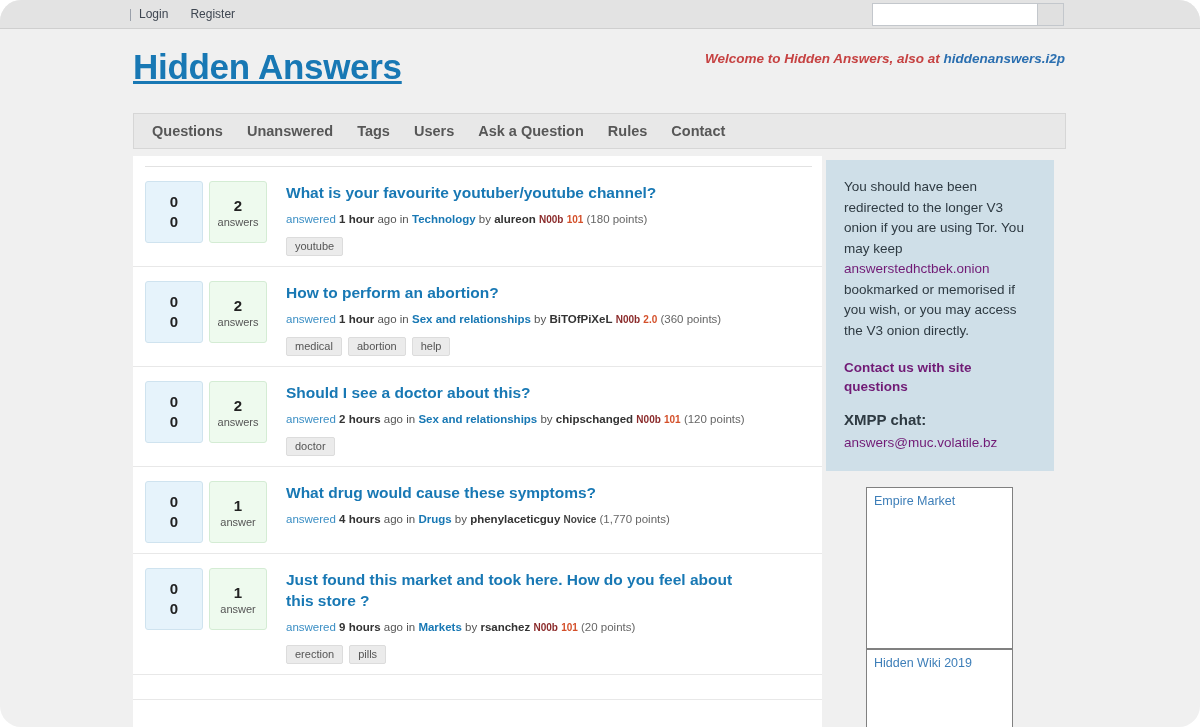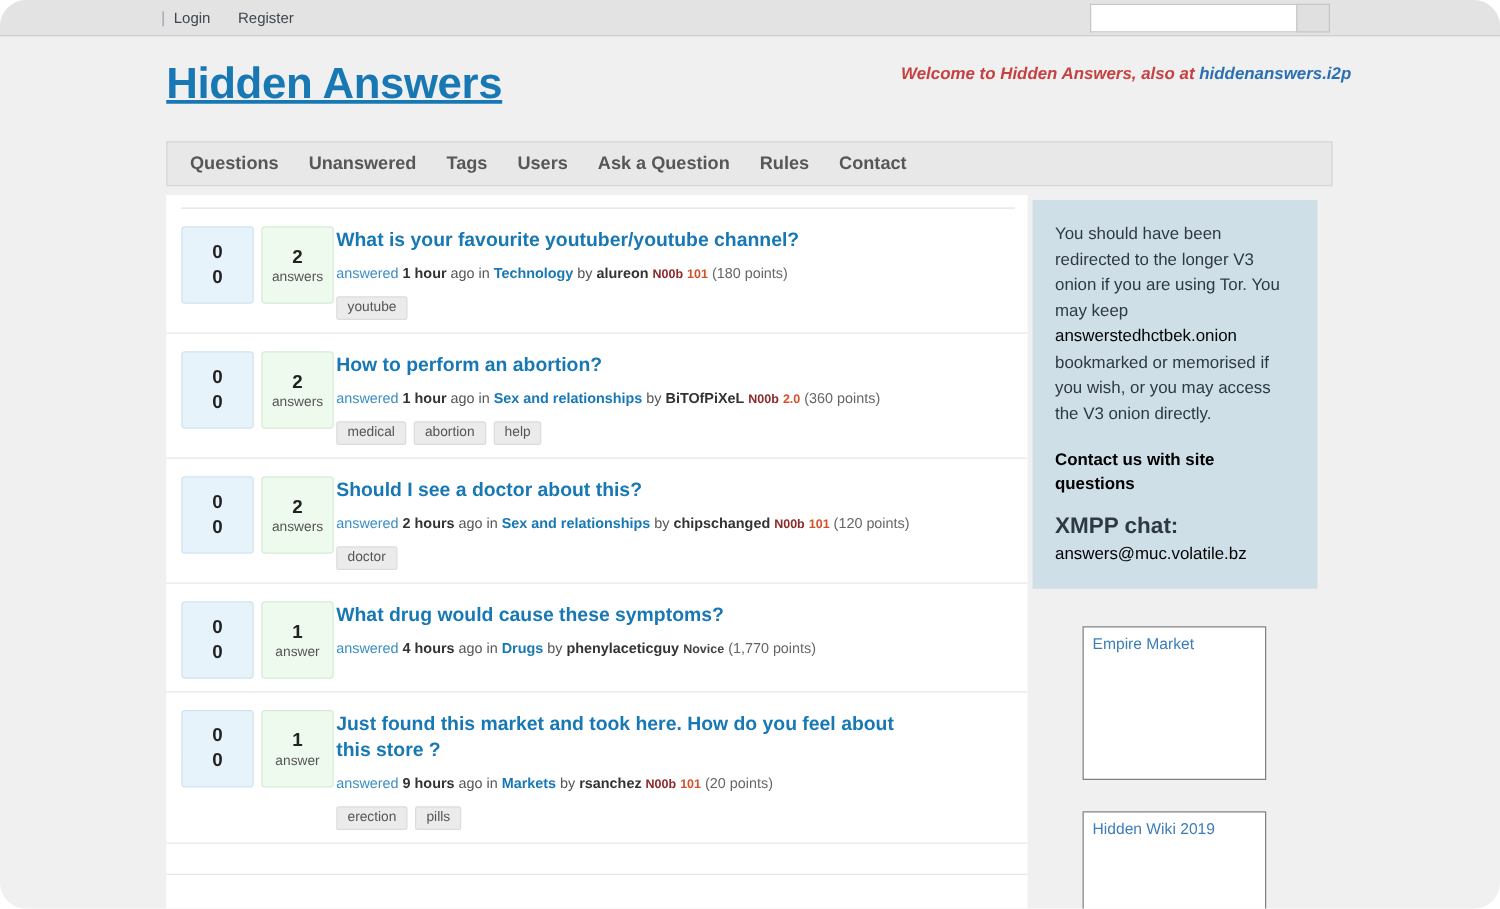--- a/index.html
+++ b/index.html
@@ -68,21 +68,21 @@
     background: #f0f0f0;
   }
   .site-title {
     position: absolute; left: 133px; top: 17px;
     font-size: 35px; font-weight: bold;
     color: #1878b4;
     letter-spacing: -0.3px;
     cursor: pointer;
   }
   .welcome-block {
-    position: absolute; right: 119px; top: 18px;
+    position: absolute; right: 135px; top: 18px;
     text-align: right;
     line-height: 21px;
   }
   .welcome-line {
     font-size: 13.5px; font-style: italic; font-weight: bold;
     color: #c64242;
   }
   .welcome-line .wl-link { color: #2b6fb0; }
   .lang-line { font-size: 13.5px; font-style: italic; font-weight: bold; }
   .lang-line a { color: #2b6fb0; text-decoration: none; cursor: pointer; }
@@ -145,21 +145,21 @@
   .ans-box {
     width: 58px; height: 62px;
     border-radius: 3px;
     display: flex; flex-direction: column;
     align-items: center; justify-content: center;
   }
   .ans-box.green { background: #eefaee; border: 1px solid #d4ecd4; }
   .ans-box .n { font-size: 15px; font-weight: bold; color: #222; }
   .ans-box .lbl { font-size: 11px; color: #555; margin-top: 2px; }
 
-  .q-body { margin-left: 2px; flex: 1; padding-top: 1px; }
+  .q-body { margin-left: 19px; flex: 1; padding-top: 1px; }
   .q-title {
     font-size: 15.5px; font-weight: bold;
     color: #1878b4; text-decoration: none;
     display: inline-block; line-height: 21px;
     cursor: pointer; max-width: 460px;
   }
   .q-meta {
     font-size: 11.5px; color: #555555; margin-top: 9px; line-height: 15px;
   }
   .q-meta .act { color: #3a8ec4; }
@@ -188,44 +188,44 @@
   
   .side-note {
     position: absolute; top: 160px; left: 826px;
     width: 228px;
     background: #cfdfe8;
     padding: 17px 18px 18px 18px;
     font-size: 13.5px;
     color: #2e3a42;
     line-height: 20.5px;
   }
-  .side-note a { color: #000000; text-decoration: none; cursor: pointer; }
+  .side-note a { color: #701a75; text-decoration: none; cursor: pointer; }
   .side-contact {
     display: block; margin-top: 17px;
     font-weight: bold; font-size: 13.5px; color: #1a6ea8;
     line-height: 19px; text-decoration: none; cursor: pointer;
   }
   .side-xmpp-label {
-    font-weight: bold; color: #2e3a42; margin-top: 14px; font-size: 18px;
+    font-weight: bold; color: #2e3a42; margin-top: 14px; font-size: 15px;
   }
   .side-xmpp-link {
     display: block; color: #2b7cb5; font-size: 13.5px; margin-top: 2px;
     text-decoration: none; cursor: pointer;
   }
 
   .ad-box {
     position: absolute; left: 866px;
     width: 147px;
     border: 1px solid #808080;
     background: #ffffff;
     padding: 6px 7px;
     font-size: 12.5px;
     color: #3d7eb8;
   }
-  #ad-empire { top: 487px; height: 123px; margin-top: 14px; }
+  #ad-empire { top: 487px; height: 162px; }
   #ad-wiki   { top: 649px; height: 110px; }
   .ad-label { cursor: pointer; text-decoration: none; color: #3d7eb8; }
 </style>
 </head>
 <body>
 
 <div id="page">
 
   <div class="topbar">
     <div class="topbar-inner">

